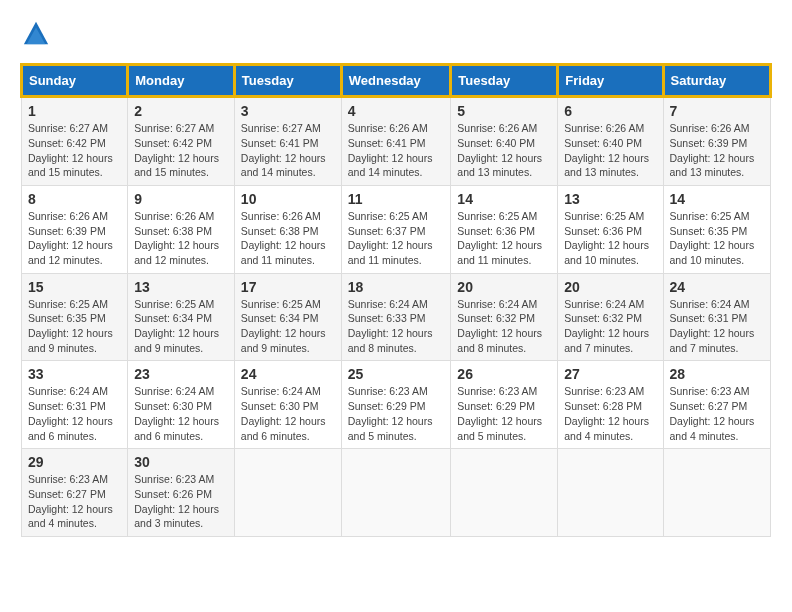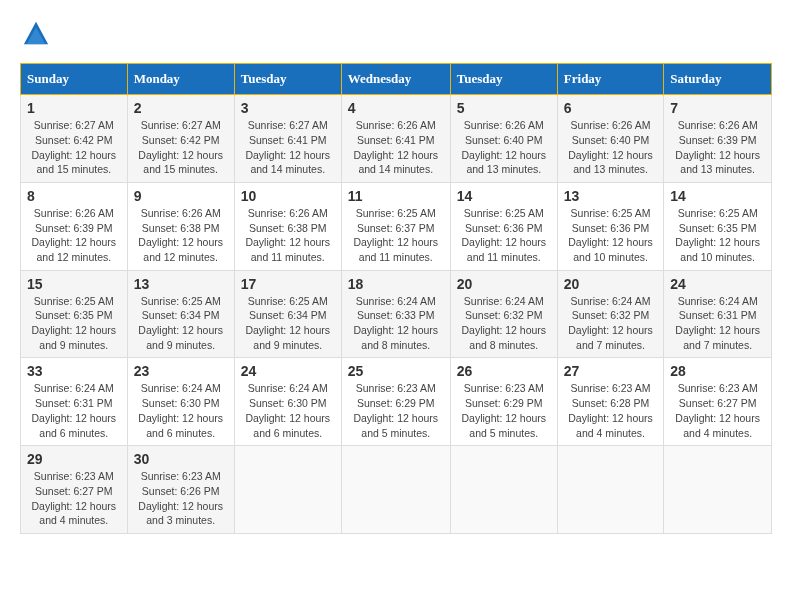--- a/index.html
+++ b/index.html
@@ -51,22 +51,21 @@
     }
     thead tr {
       background: #1a6fbd;
       color: #fff;
     }
     thead th {
       padding: 7px 6px;
       font-size: 13px;
       font-weight: bold;
       text-align: left;
-      border: 1px solid #eab308;
-      font-family: Liberation Serif, serif;
+      border: 3px solid #eab308;
     }
     tbody tr {
       background: #fff;
     }
     tbody tr:nth-child(odd) {
       background: #f5f5f5;
     }
     tbody td {
       border: 1px solid #ddd;
       padding: 5px 6px;
@@ -77,21 +76,20 @@
       font-size: 14px;
       font-weight: bold;
       color: #333;
       display: block;
       margin-bottom: 2px;
     }
     .day-info {
       font-size: 10.5px;
       color: #444;
       line-height: 1.4;
-      text-align: center;
     }
     .empty-cell {
       background: #f9f9f9;
     }
   </style>
 </head>
 <body>
 
 <div class="header">
   <div class="logo">

